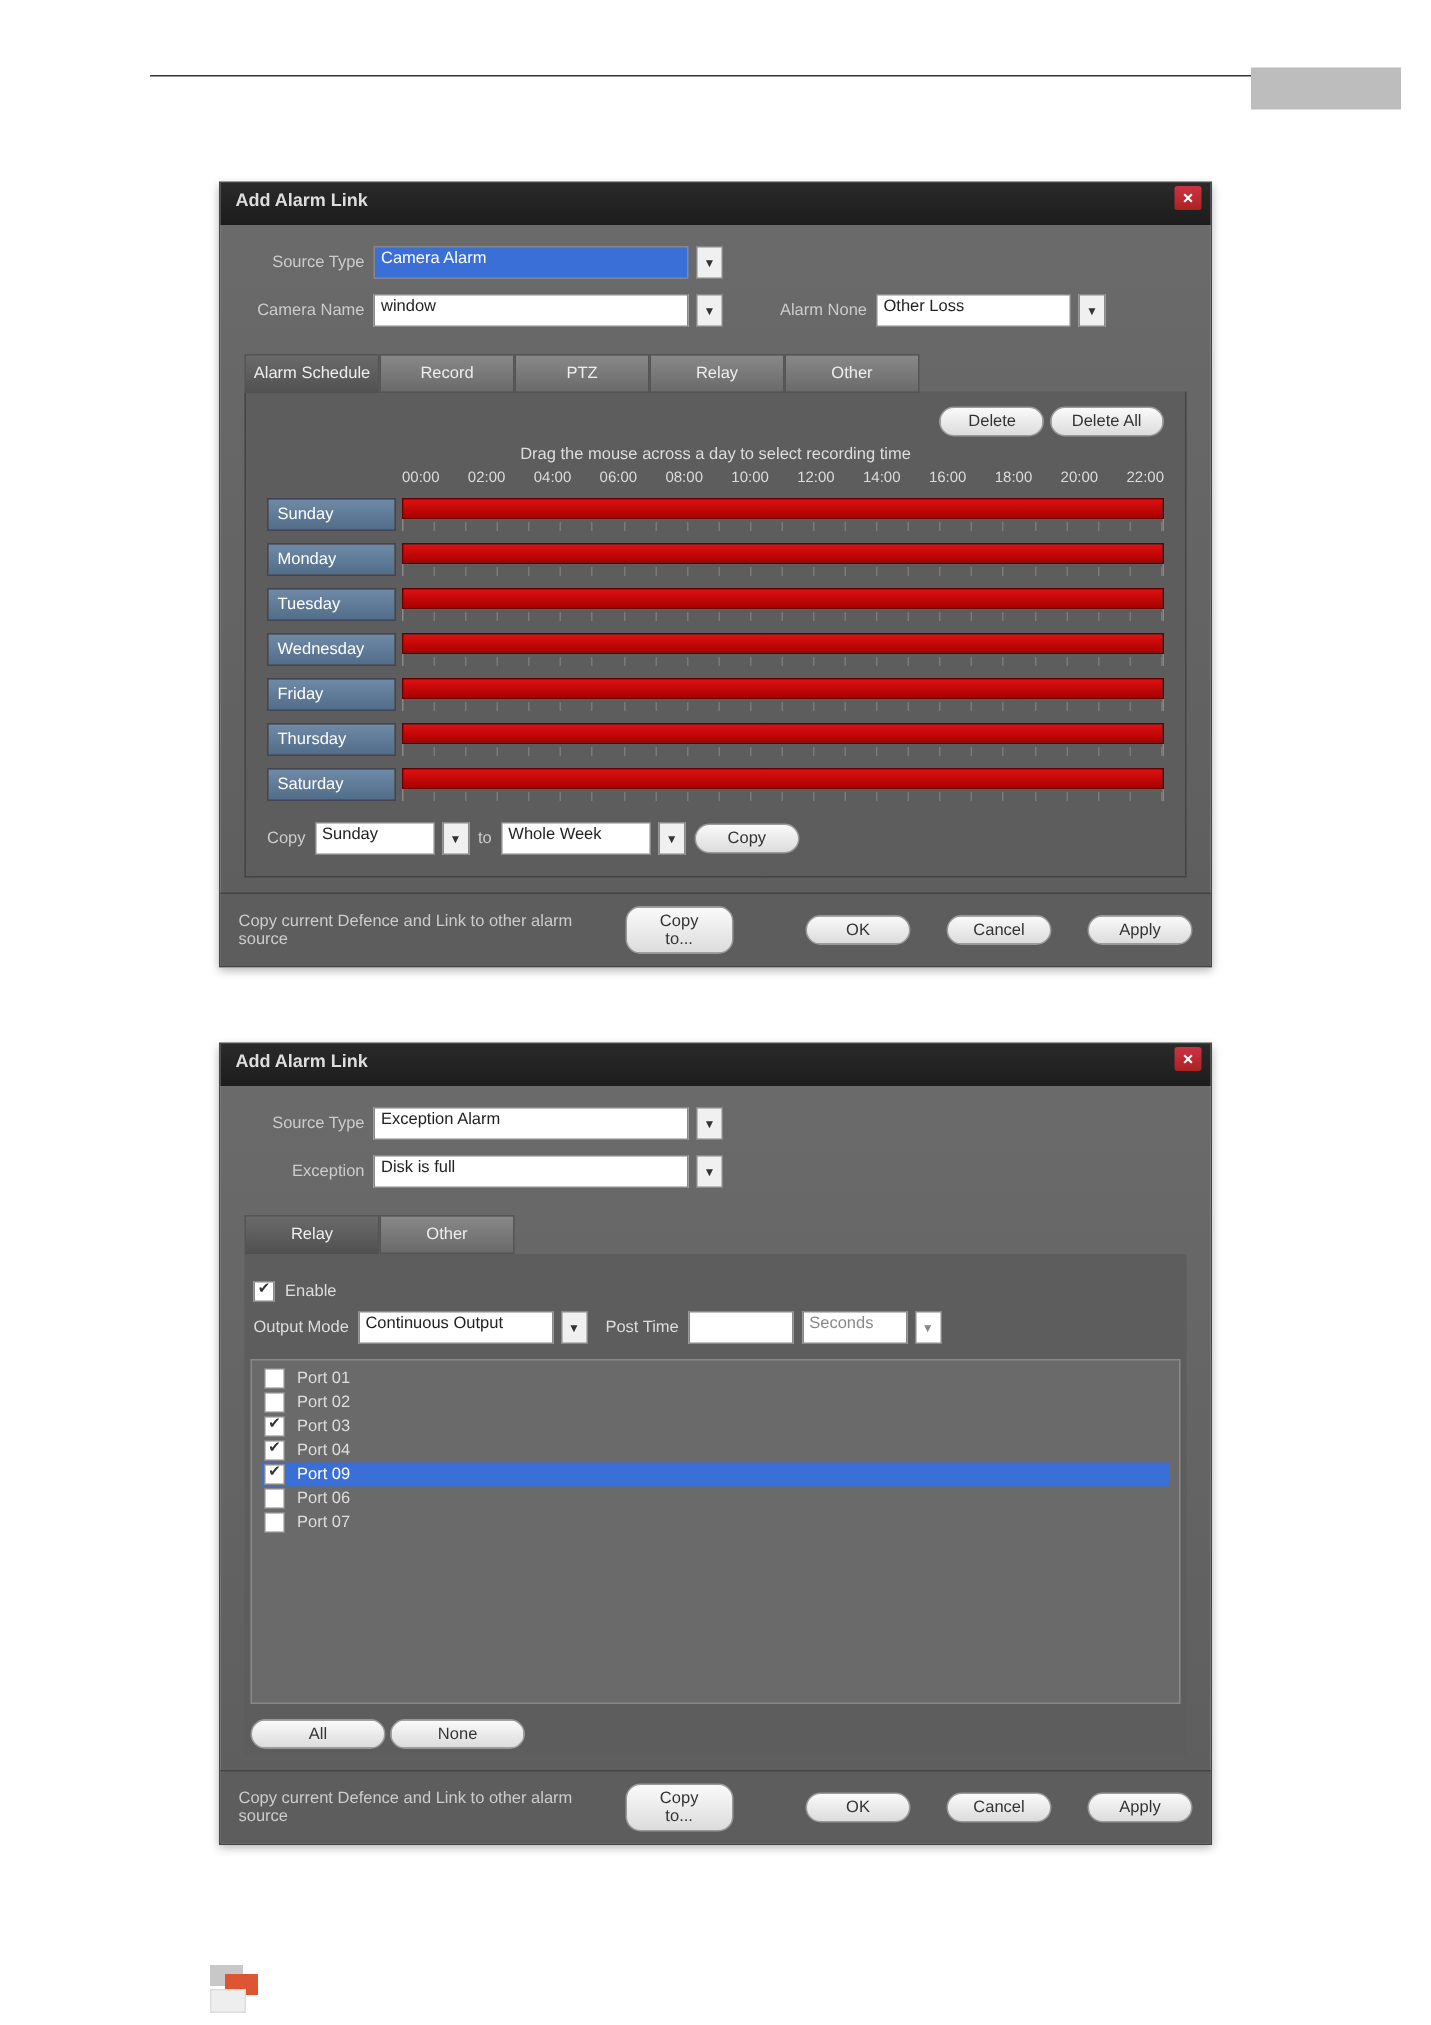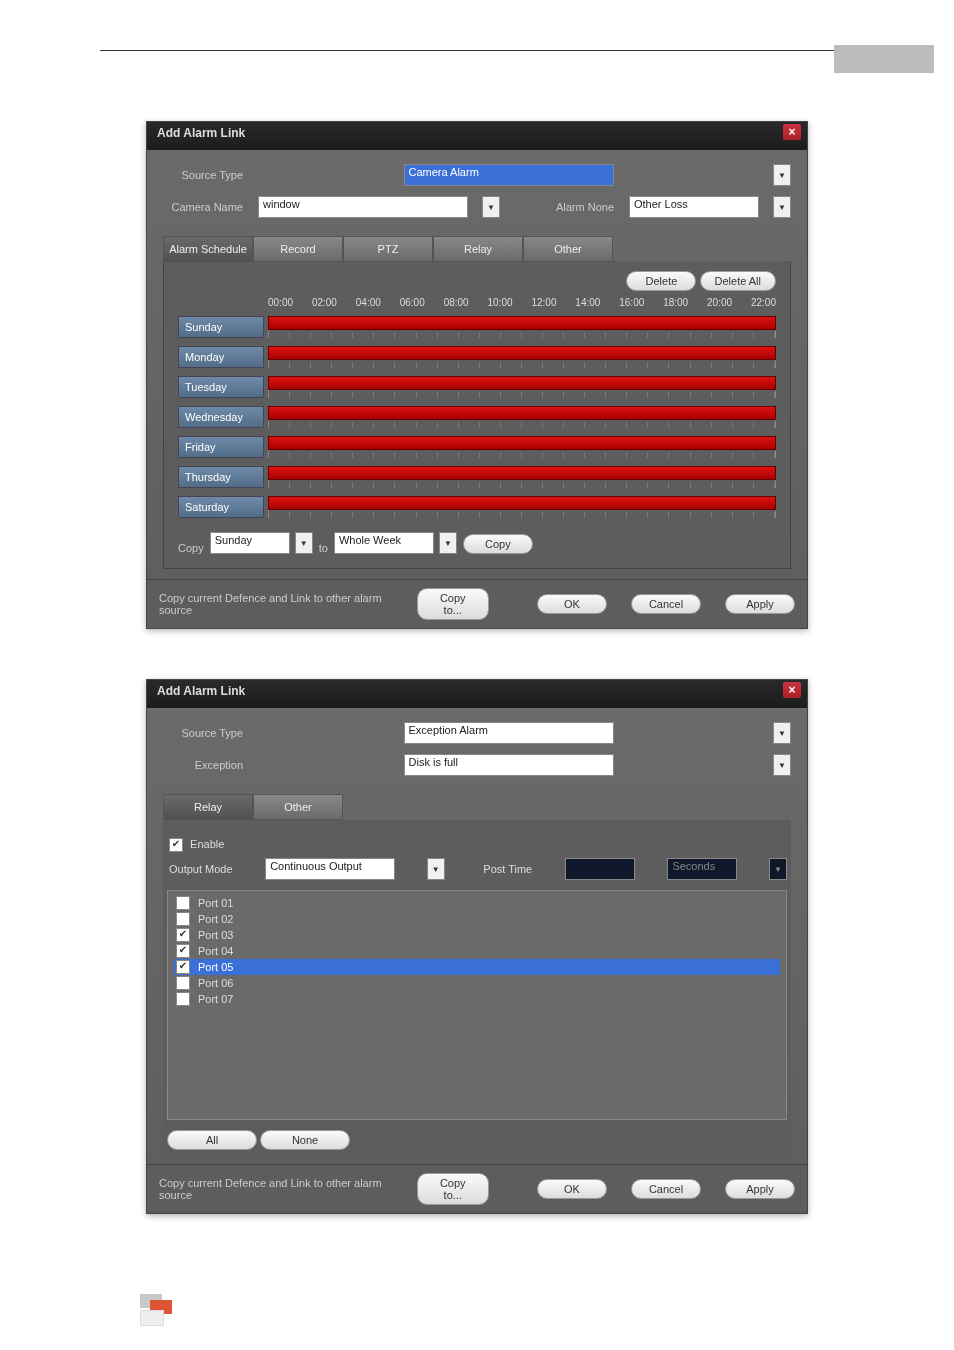--- a/index.html
+++ b/index.html
@@ -58,21 +58,20 @@
   }
   .body-area {
     padding: 14px 16px 10px 16px;
     color: #ddd;
   }
   .row {
     display: flex;
     align-items: center;
     margin-bottom: 10px;
     gap: 6px;
-    justify-content: space-between;
   }
   .lbl {
     width: 80px;
     text-align: right;
     color: #ccc;
     font-size: 11px;
   }
   .field {
     background: #fff;
     color: #222;
@@ -190,21 +189,21 @@
     display: flex;
   }
   .dayticks span {
     flex:1;
     border-right:1px solid #7a7a7a;
     height:6px;
     margin-top:2px;
   }
   .copy-row {
     display:flex;
-    align-items:flex-end;
+    align-items:center;
     gap:6px;
     margin-top: 14px;
     color:#ccc;
     font-size:11px;
   }
   .footer {
     border-top: 1px solid #444;
     padding: 8px 12px;
     display:flex;
     align-items:center;
@@ -243,21 +242,21 @@
   .small-logo {
     position: relative;
     margin: 80px 0 20px 120px;
     width: 40px;
     height: 30px;
   }
   .small-logo .g { position:absolute; width:22px; height:14px; background:#c8c8c8; top:0; left:0;}
   .small-logo .r { position:absolute; width:22px; height:14px; background:#d53; top:6px; left:10px;}
   .small-logo .w { position:absolute; width:22px; height:14px; background:#eee; top:16px; left:0; border:1px solid #ddd;}
   .disabled-field {
-    background:#0f172a; color:#888;
+    background:#ffffff; color:#888;
   }
 </style>
 </head>
 <body>
 
 <div class="side-block"></div>
 <div class="top-rule"></div>
 
 <div class="page">
 
@@ -292,20 +291,21 @@
       <div class="tab">Other</div>
     </div>
 
     <div class="panel">
       <div class="btnrow-right">
         <span class="btn">Delete</span>
         <span class="btn">Delete All</span>
       </div>
 
       <div class="schedule">
+        <div class="sched-head">Drag the mouse across a day to select recording time</div>
         <div class="hours">
           <span>00:00</span>
           <span>02:00</span>
           <span>04:00</span>
           <span>06:00</span>
           <span>08:00</span>
           <span>10:00</span>
           <span>12:00</span>
           <span>14:00</span>
           <span>16:00</span>
@@ -615,21 +615,21 @@
             <div class="portitem">
               <span class="checkbox">✔</span>
               <span>Port 03</span>
             </div>
             <div class="portitem">
               <span class="checkbox">✔</span>
               <span>Port 04</span>
             </div>
             <div class="portitem sel">
               <span class="checkbox">✔</span>
-              <span>Port 05</span>
+              <span>Port 09</span>
             </div>
             <div class="portitem">
               <span class="checkbox"></span>
               <span>Port 06</span>
             </div>
             <div class="portitem">
               <span class="checkbox"></span>
               <span>Port 07</span>
             </div>
           </div>

